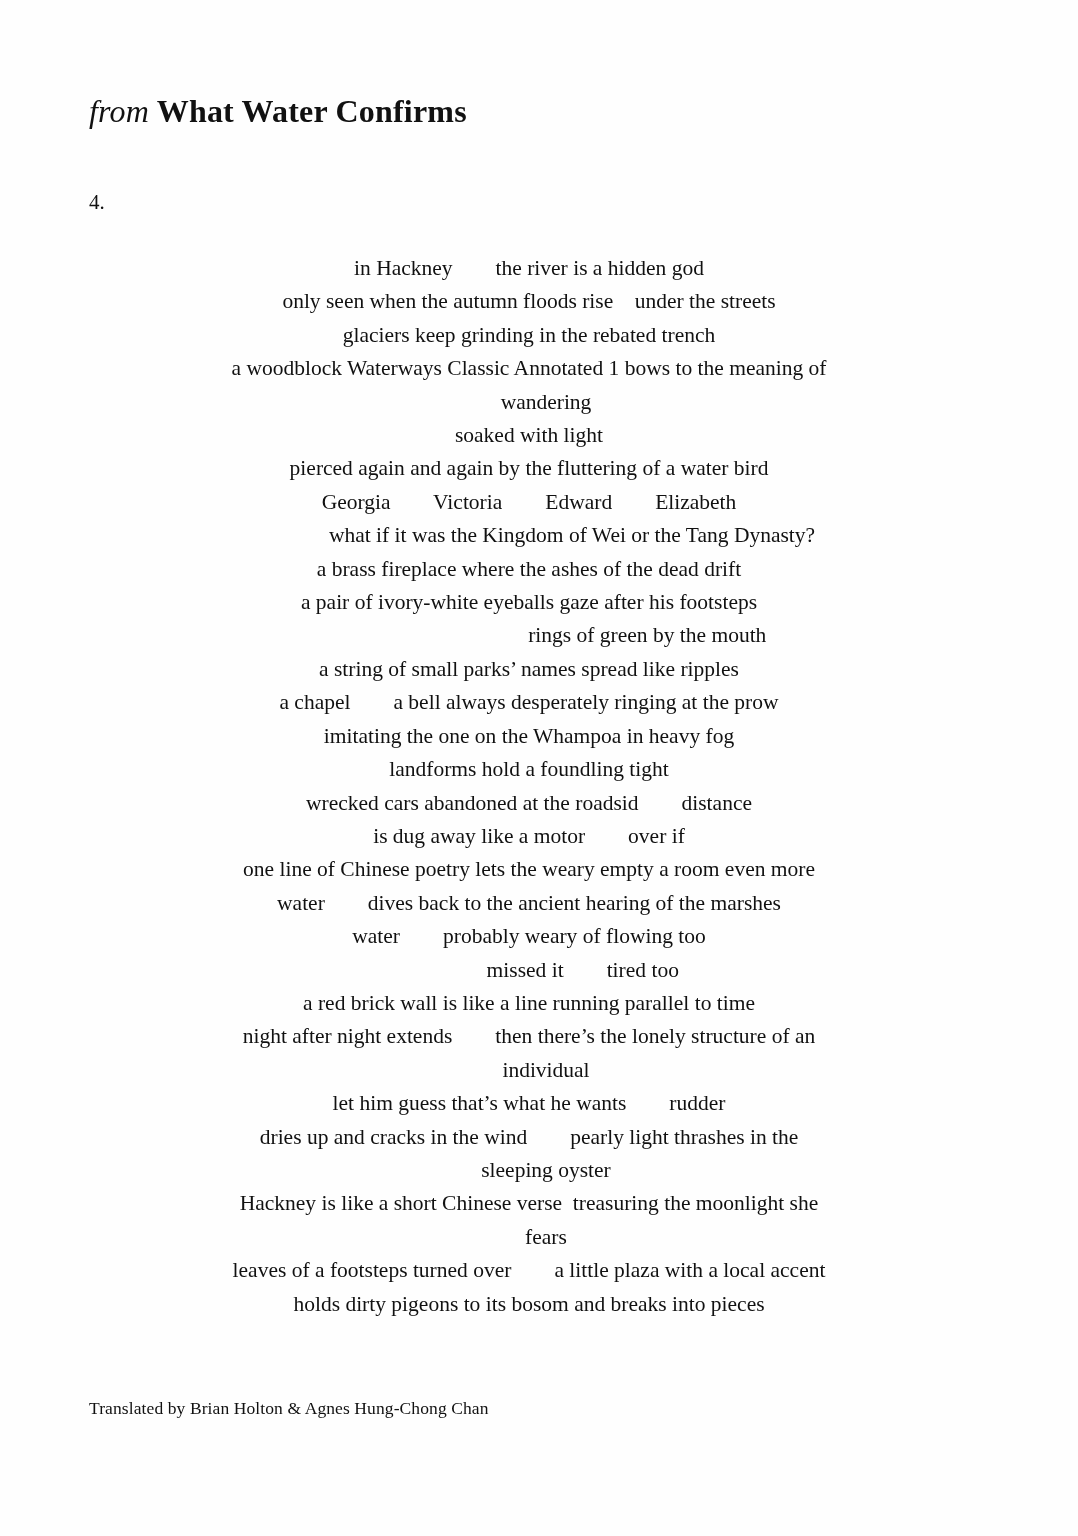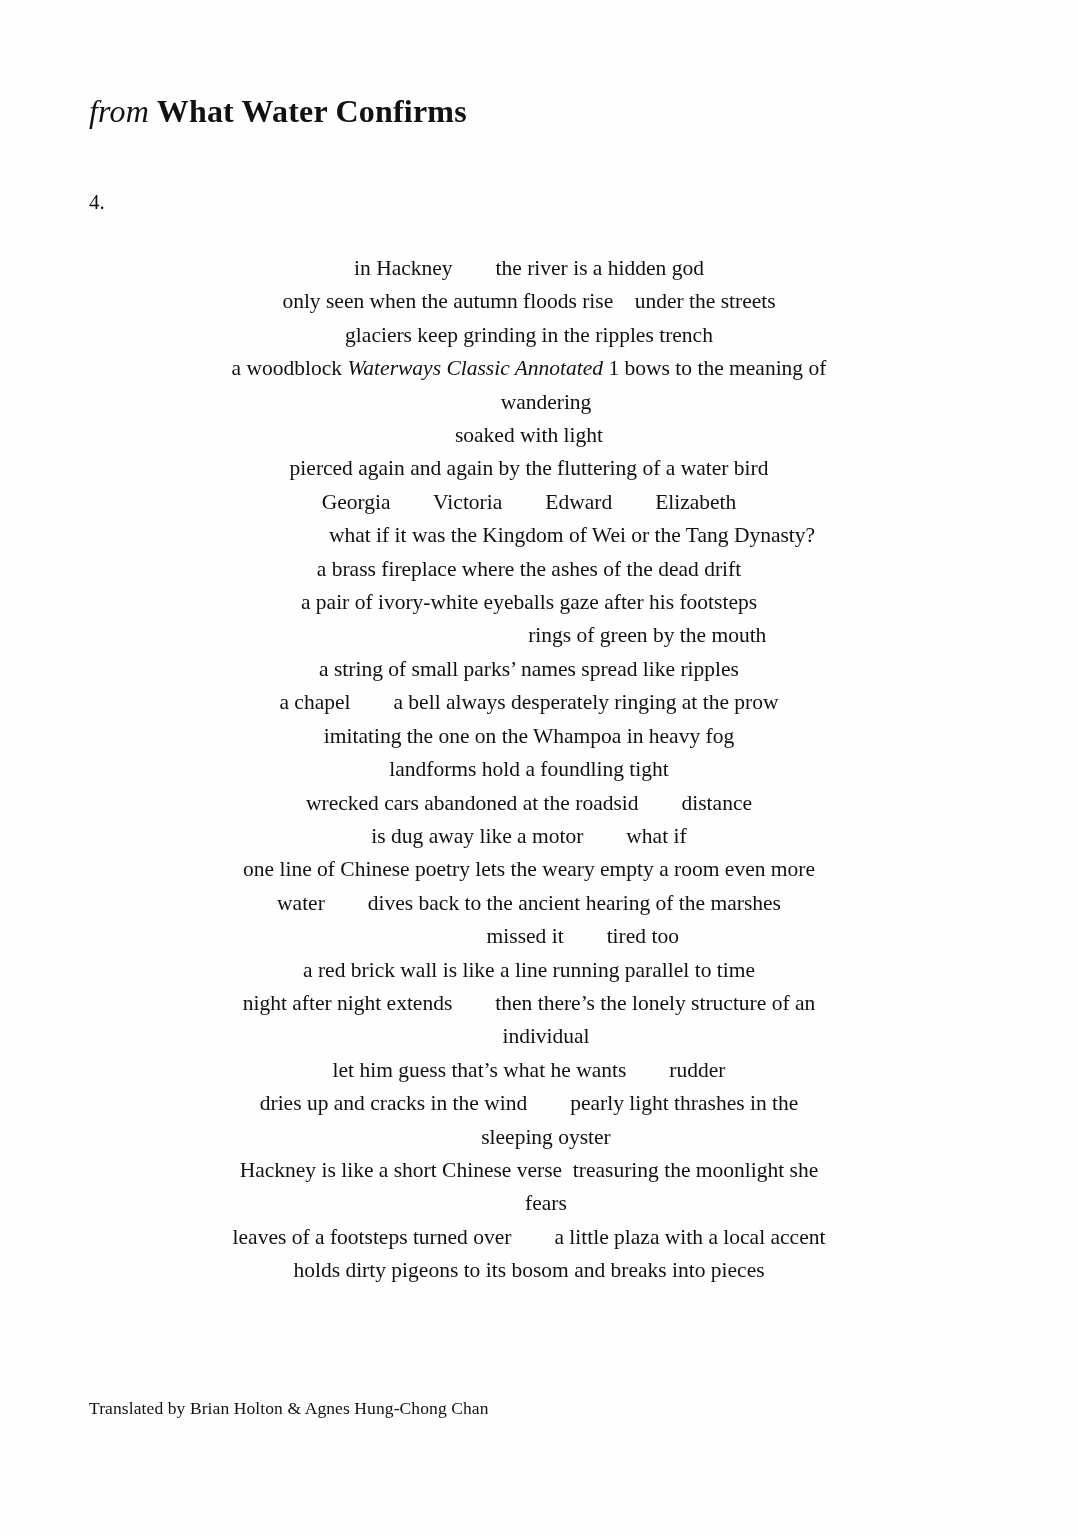--- a/index.html
+++ b/index.html
@@ -47,21 +47,20 @@
     top: 252px;
     width: 880px;
     font-size: 21.5px;
     line-height: 33.4px;
     text-align: center;
   }
   .line {
     white-space: pre;
   }
   .line .ital {
-    font-style: italic;
   }
   .indent-1 {
     padding-left: 34px;
   }
   .translator {
     position: absolute;
     left: 89px;
     top: 1398px;
     font-size: 17.5px;
     letter-spacing: 0.1px;
@@ -72,38 +71,39 @@
 
 <div class="page">
 
   <h1 class="title"><span class="from">from</span> <span>What Water Confirms</span></h1>
 
   <div class="section-number">4.</div>
 
   <div class="poem">
       <div class="line">in Hackney        the river is a hidden god</div>
       <div class="line">only seen when the autumn floods rise    under the streets</div>
-      <div class="line">glaciers keep grinding in the ripples trench</div>
+      <div class="line">glaciers keep grinding in the rebated trench</div>
       <div class="line">a woodblock <span class="ital">Waterways Classic Annotated</span> 1 bows to the meaning of</div>
       <div class="line indent-1">wandering</div>
       <div class="line">soaked with light</div>
       <div class="line">pierced again and again by the fluttering of a water bird</div>
       <div class="line">Georgia        Victoria        Edward        Elizabeth</div>
       <div class="line">                what if it was the Kingdom of Wei or the Tang Dynasty?</div>
       <div class="line">a brass fireplace where the ashes of the dead drift</div>
       <div class="line">a pair of ivory-white eyeballs gaze after his footsteps</div>
       <div class="line">                                            rings of green by the mouth</div>
       <div class="line">a string of small parks’ names spread like ripples</div>
       <div class="line">a chapel        a bell always desperately ringing at the prow</div>
       <div class="line">imitating the one on the Whampoa in heavy fog</div>
       <div class="line">landforms hold a foundling tight</div>
       <div class="line">wrecked cars abandoned at the roadsid        distance</div>
-      <div class="line">is dug away like a motor        what if</div>
+      <div class="line">is dug away like a motor        over if</div>
       <div class="line">one line of Chinese poetry lets the weary empty a room even more</div>
       <div class="line">water        dives back to the ancient hearing of the marshes</div>
+      <div class="line">water        probably weary of flowing too</div>
       <div class="line">                    missed it        tired too</div>
       <div class="line">a red brick wall is like a line running parallel to time</div>
       <div class="line">night after night extends        then there’s the lonely structure of an</div>
       <div class="line indent-1">individual</div>
       <div class="line">let him guess that’s what he wants        rudder</div>
       <div class="line">dries up and cracks in the wind        pearly light thrashes in the</div>
       <div class="line indent-1">sleeping oyster</div>
       <div class="line">Hackney is like a short Chinese verse  treasuring the moonlight she</div>
       <div class="line indent-1">fears</div>
       <div class="line">leaves of a footsteps turned over        a little plaza with a local accent</div>

